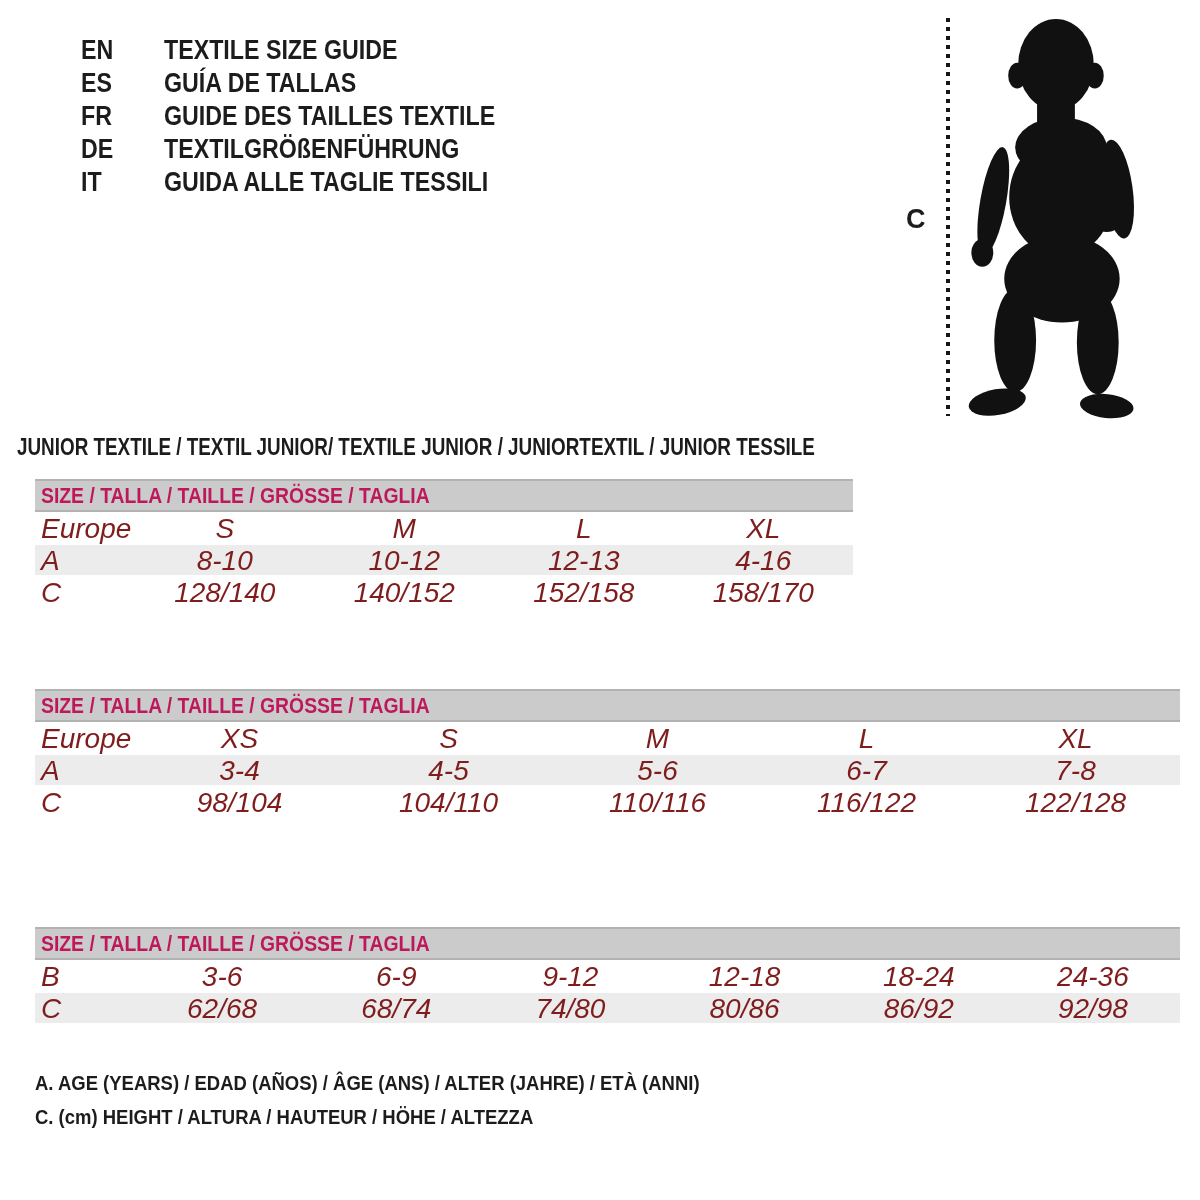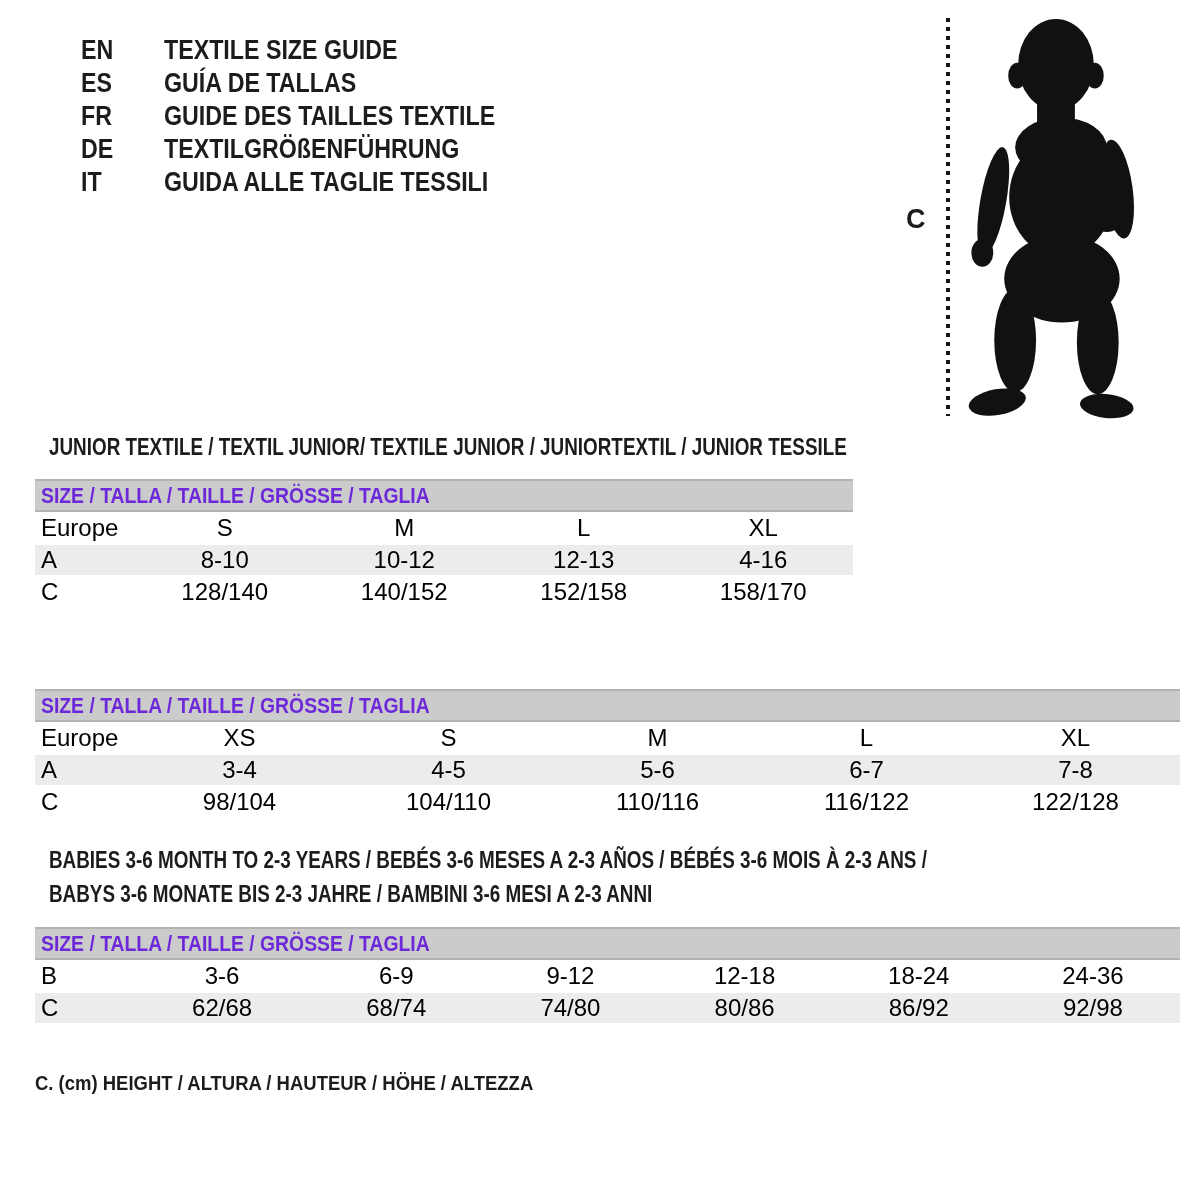--- a/index.html
+++ b/index.html
@@ -19,32 +19,32 @@
 
   
   .fig-line {
     position:absolute; left:946px; top:18px; width:4px; height:398px;
     background:repeating-linear-gradient(to bottom,#161616 0 4.5px,transparent 4.5px 9px);
   }
   .fig-c { position:absolute; left:906px; top:204px; font-weight:bold; font-size:27px; }
   .toddler { position:absolute; left:955px; top:12px; }
 
   
-  .section-heading { position:absolute; left:49px; font-weight:bold; font-size:23px; white-space:nowrap;text-decoration:underline; }
+  .section-heading { position:absolute; left:17px; font-weight:bold; font-size:23px; white-space:nowrap;text-decoration:underline; }
   .two-line { line-height:34px; }
   .subA { font-size:14px; vertical-align:-4px; }
 
   
   .size-table { position:absolute; left:35px; }
   .size-bar {
     height:29px; line-height:29px; background:#cbcbcb;
     border-top:2px solid #b2b2b2; border-bottom:2px solid #b2b2b2;
-    color:#6d28d9; font-weight:bold; font-size:22px; padding-left:6px; margin-bottom:1px;
+    color:#be185d; font-weight:bold; font-size:22px; padding-left:6px; margin-bottom:1px;
   }
-  .trow { display:grid; height:30px; margin-bottom:2px; align-items:center; font-size:24px; color:#000000; }
+  .trow { display:grid; height:30px; margin-bottom:2px; align-items:center; font-size:28px; color:#7f1d1d;font-style:italic; }
   .cols4 { grid-template-columns:100px repeat(4,1fr); }
   .cols5 { grid-template-columns:100px repeat(5,1fr); }
   .cols6 { grid-template-columns:100px repeat(6,1fr); }
   .trow .lbl { padding-left:6px; text-align:left; }
   .trow .val { text-align:center; }
   .shade { background:#ececec; }
 
   
   .legend { position:absolute; left:35px; top:1066px; font-weight:bold; font-size:21px; line-height:34px; }
 </style>
@@ -151,24 +151,20 @@
     <div class="trow cols5">
       <span class="lbl">C</span>
       <span class="val">98/104</span>
       <span class="val">104/110</span>
       <span class="val">110/116</span>
       <span class="val">116/122</span>
       <span class="val">122/128</span>
     </div>
   </div>
 
-  <div class="section-heading two-line" style="top:843px;">
-    <span class="cond2">BABIES 3-6 MONTH TO 2-3 YEARS / BEBÉS 3-6 MESES A 2-3 AÑOS / BÉBÉS 3-6 MOIS À 2-3 ANS /</span><br>
-    <span class="cond2">BABYS 3-6 MONATE BIS 2-3 JAHRE / BAMBINI 3-6 MESI A 2-3 ANNI</span>
-  </div>
   <div class="size-table" style="top:927px; width:1145px;">
     <div class="size-bar">
       <span class="cond3">SIZE / TALLA / TAILLE / GRÖSSE / TAGLIA</span>
     </div>
     <div class="trow cols6">
       <span class="lbl">B</span>
       <span class="val">3-6</span>
       <span class="val">6-9</span>
       <span class="val">9-12</span>
       <span class="val">12-18</span>
@@ -180,16 +176,17 @@
       <span class="val">62/68</span>
       <span class="val">68/74</span>
       <span class="val">74/80</span>
       <span class="val">80/86</span>
       <span class="val">86/92</span>
       <span class="val">92/98</span>
     </div>
   </div>
 
   <div class="legend">
+    <div><span class="cond3">A. AGE (YEARS) / EDAD (AÑOS) / ÂGE (ANS) / ALTER (JAHRE) / ETÀ (ANNI)</span></div>
     <div><span class="cond3">C. (cm) HEIGHT / ALTURA / HAUTEUR / HÖHE / ALTEZZA</span></div>
   </div>
 
 </div>
 
 </body></html>

